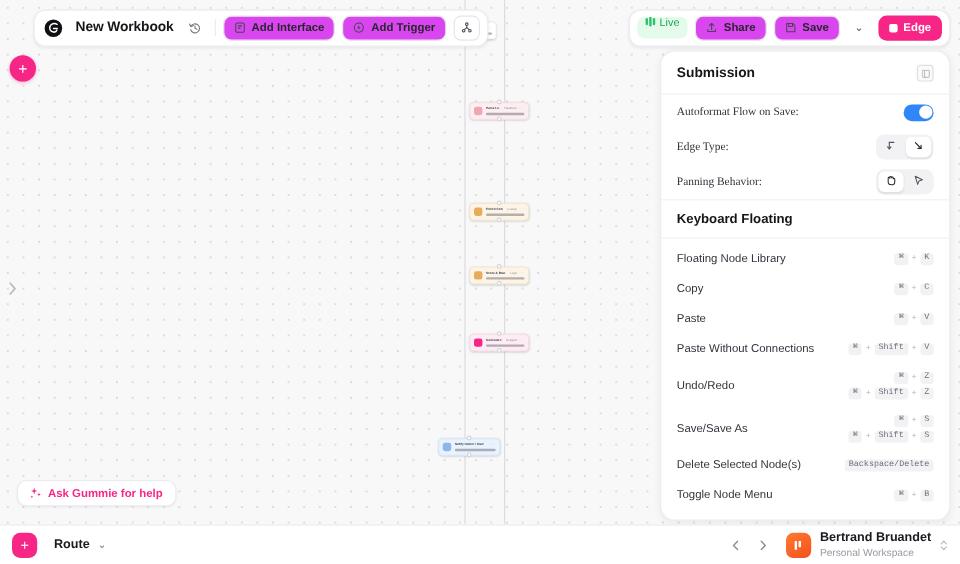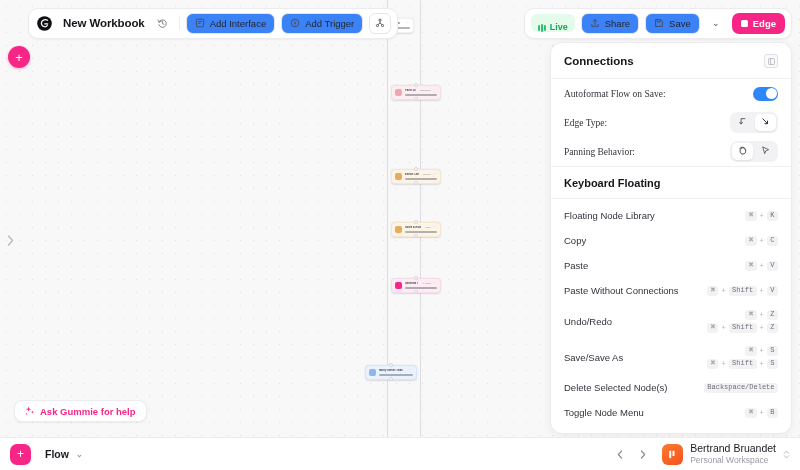--- a/index.html
+++ b/index.html
@@ -40,29 +40,29 @@
   .wb-title { font-size: 11.5px; font-weight: 700; color: #15151a; letter-spacing: -0.1px; padding: 0 2px; }
   .icon-btn {
     width: 20px; height: 20px; border-radius: 6px;
     display: flex; align-items: center; justify-content: center;
     color: #7b7b85; background: transparent; border: none; cursor: pointer;
   }
   .icon-btn.bordered { border: 1px solid #e6e6ea; width: 22px; height: 21px; }
   .pill-btn {
     display: flex; align-items: center; gap: 5px;
     height: 21px; padding: 0 8px;
-    border: 1px solid #e6e6ea; border-radius: 7px; background: #3b82f6;
-    font-size: 9.5px; font-weight: 400; color: #26262e; cursor: pointer;
+    border: 1px solid #e6e6ea; border-radius: 7px; background: #d946ef;
+    font-size: 9.5px; font-weight: 700; color: #26262e; cursor: pointer;
     white-space: nowrap;
   }
   .pill-btn svg { flex: none; }
   .live-badge {
-    display: flex; align-items: flex-end; gap: 4px;
+    display: flex; align-items: flex-start; gap: 4px;
     height: 18px; padding: 0 7px; border-radius: 6px;
-    background: #e4fbec; color: #19a353; font-size: 9px; font-weight: 700;
+    background: #e4fbec; color: #19a353; font-size: 9px; font-weight: 400;
   }
   .live-dot-wrap { display:flex; align-items:center; gap:1px; }
   .live-bar { width: 2px; height: 6px; background: #2fc16b; border-radius: 1px; }
   .live-bar.mid { height: 8px; }
   .stop-btn {
     display: flex; align-items: center; gap: 5px;
     height: 21px; padding: 0 9px; border: none; border-radius: 7px;
     background: #f72585; color: #fff; font-size: 9.5px; font-weight: 700; cursor: pointer;
   }
   .stop-sq { width: 7px; height: 7px; background: #fff; border-radius: 1.5px; }
@@ -113,21 +113,21 @@
     width: 15px; height: 15px; display: flex; align-items: center; justify-content: center;
     color: #8e8e98; background: none; border: none; cursor: pointer; font-size: 10px;
   }
   .ws-chip { display: flex; align-items: center; gap: 7px; cursor: pointer; padding-left: 4px; }
   .ws-avatar {
     width: 21px; height: 21px; border-radius: 6px;
     background: linear-gradient(145deg,#ff7a2f,#f4511e);
     display: flex; align-items: center; justify-content: center;
     color: #fff; font-size: 10px; font-weight: 700;
   }
-  .ws-name { font-size: 10.5px; font-weight: 400; color: #1a1a20; line-height: 1.25; }
+  .ws-name { font-size: 10.5px; font-weight: 700; color: #1a1a20; line-height: 1.25; }
   .ws-sub { font-size: 8.5px; color: #9a9aa4; line-height: 1.25; }
   .ws-caret { color: #b6b6bf; font-size: 8px; display: flex; flex-direction: column; line-height: .8; }
 
   
   .prefs {
     position: absolute; right: 8px; top: 42px; width: 242px;
     background: #fff; border: 1px solid #ececef; border-radius: 12px;
     box-shadow: 0 2px 8px rgba(16,18,27,.06);
     overflow: hidden;
   }
@@ -418,21 +418,21 @@
       </button>
       <button class="stop-btn">
         <span class="stop-sq"></span>
         <span>Edge</span>
       </button>
     </div>
   </div>
 
   <div class="prefs">
     <div class="prefs-head">
-      <span class="prefs-title">Connections</span>
+      <span class="prefs-title">Submission</span>
       <button class="prefs-collapse">
         <svg width="7" height="7" viewBox="0 0 10 10" fill="none" stroke="currentColor" stroke-width="1">
           <rect x="0.8" y="0.8" width="8.4" height="8.4" rx="1"></rect>
           <path d="M3.6 0.8 L3.6 9.2"></path>
         </svg>
       </button>
     </div>
 
     <div id="pref-rows">
         <div class="pref-row">
@@ -571,21 +571,21 @@
             </span>
           </span>
         </div>
       </div>
   </div>
 
   <div class="bottombar">
     <div class="bb-left">
       <button class="bb-add">+</button>
       <div class="flow-chip">
-        <span>Flow</span>
+        <span>Route</span>
         <span style="color:#9a9aa4;font-size:8px">⌄</span>
       </div>
     </div>
     <div class="bb-right">
       <button class="nav-arrow">
         <svg width="6" height="9" viewBox="0 0 6 9" fill="none" stroke="currentColor" stroke-width="1.2" stroke-linecap="round" stroke-linejoin="round">
           <path d="M4.6 1 L1.3 4.5 L4.6 8"></path>
         </svg>
       </button>
       <button class="nav-arrow">

